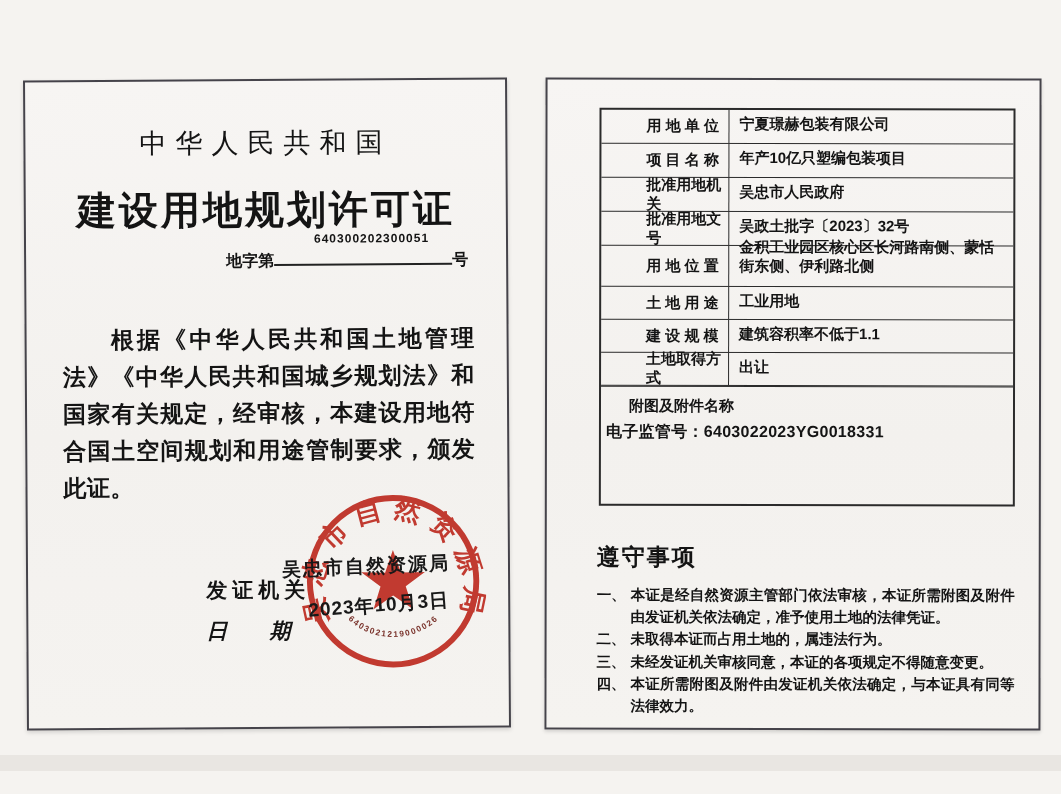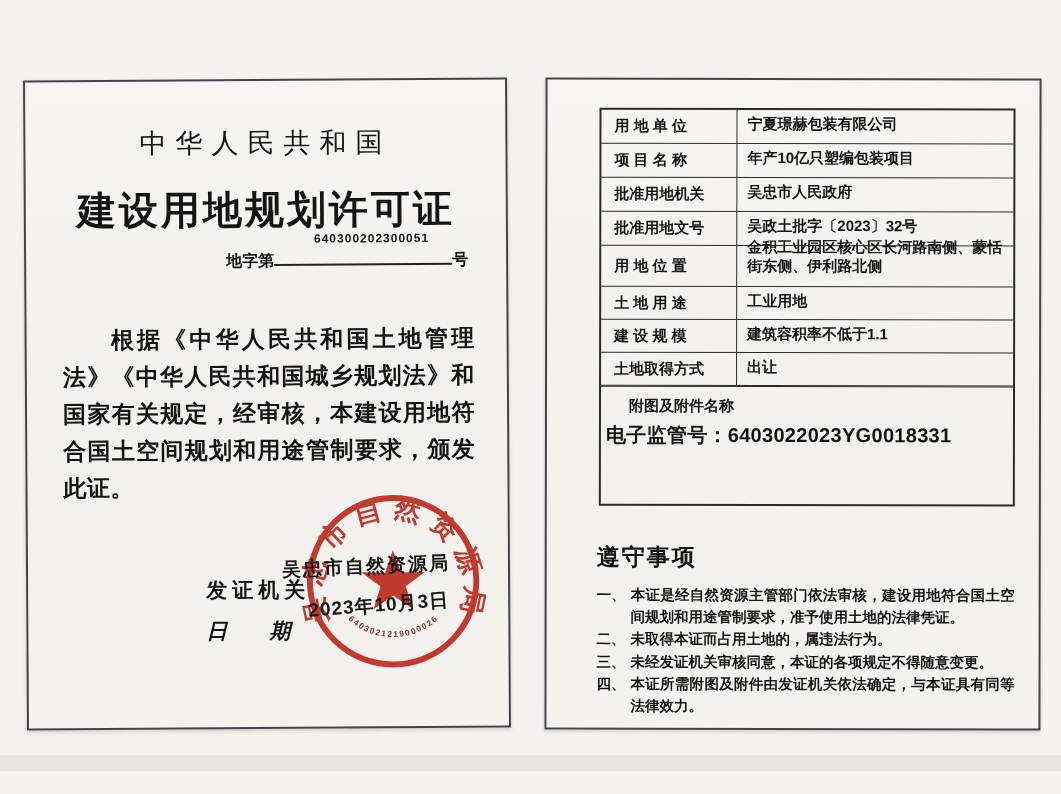--- a/index.html
+++ b/index.html
@@ -35,29 +35,29 @@
   .seal-svg{width:186px;height:186px;mix-blend-mode:multiply;opacity:0.9;}
   .seal-overlay-1{position:absolute;top:64px;left:-18px;width:230px;font-size:19px;font-weight:bold;
     letter-spacing:2px;color:#181818;transform:rotate(-2deg);white-space:nowrap;}
   .seal-overlay-2{position:absolute;top:104px;left:8px;font-size:19px;font-weight:bold;
     letter-spacing:1px;color:#181818;transform:rotate(-4deg);white-space:nowrap;}
 
   
   .info-table{position:absolute;left:52px;top:28px;width:412px;border:2px solid #2b2b2b;}
   .irow{display:flex;border-bottom:1.5px solid #2b2b2b;}
   .irow:last-of-type{border-bottom:none;}
-  .cell-label{width:136px;border-right:1.5px solid #2b2b2b;padding-left:13px;
-    font-size:15px;font-weight:bold;display:flex;align-items:center;box-sizing:border-box;}
+  .cell-label{width:96px;border-right:1.5px solid #2b2b2b;padding-left:13px;
+    font-size:15px;font-weight:bold;display:flex;align-items:center;box-sizing:border-box;margin-left:32px;}
   .cell-value{flex:1;padding:4px 6px 0 10px;font-size:15px;font-weight:bold;line-height:19px;
     position:relative;z-index:2;}
   .h33{height:33px;} .h40{height:40px;} .h32{height:32px;}
   .shift-up{margin-top:-13px;}
   .tfoot{height:118px;border-top:1.5px solid #2b2b2b;box-sizing:border-box;}
   .tfoot .attach{padding:10px 0 0 20px;font-size:15px;font-weight:bold;margin-left:8px;}
-  .tfoot .supervise{padding:6px 0 0 5px;font-size:20px;font-weight:bold;letter-spacing:0.3px;}
+  .tfoot .supervise{padding:6px 0 0 5px;font-size:16px;font-weight:bold;letter-spacing:0.3px;}
   .notes{position:absolute;left:50px;top:462px;width:418px;}
   .notes-title{font-size:23px;font-weight:bold;letter-spacing:2px;}
   .notes-list{margin-top:12px;}
   .note-item{display:flex;font-size:14.5px;font-weight:600;line-height:21.5px;margin-bottom:1px;}
   .note-num{width:34px;flex:none;}
   .note-text{flex:1;text-align:justify;}
 </style>
 </head>
 <body>
 
@@ -132,21 +132,21 @@
       <div class="attach">附图及附件名称</div>
       <div class="supervise">电子监管号：6403022023YG0018331</div>
     </div>
   </div>
 
   <div class="notes">
     <div class="notes-title">遵守事项</div>
     <div class="notes-list">
       <div class="note-item">
         <span class="note-num">一、</span>
-        <span class="note-text">本证是经自然资源主管部门依法审核，建设用地符合国土空间规划和用途管制要求，准予使用土地的法律凭证。</span>
+        <span class="note-text">本证是经自然资源主管部门依法审核，本证所需附图及附件由发证机关依法确定，准予使用土地的法律凭证。</span>
       </div>
       <div class="note-item">
         <span class="note-num">二、</span>
         <span class="note-text">未取得本证而占用土地的，属违法行为。</span>
       </div>
       <div class="note-item">
         <span class="note-num">三、</span>
         <span class="note-text">未经发证机关审核同意，本证的各项规定不得随意变更。</span>
       </div>
       <div class="note-item">

